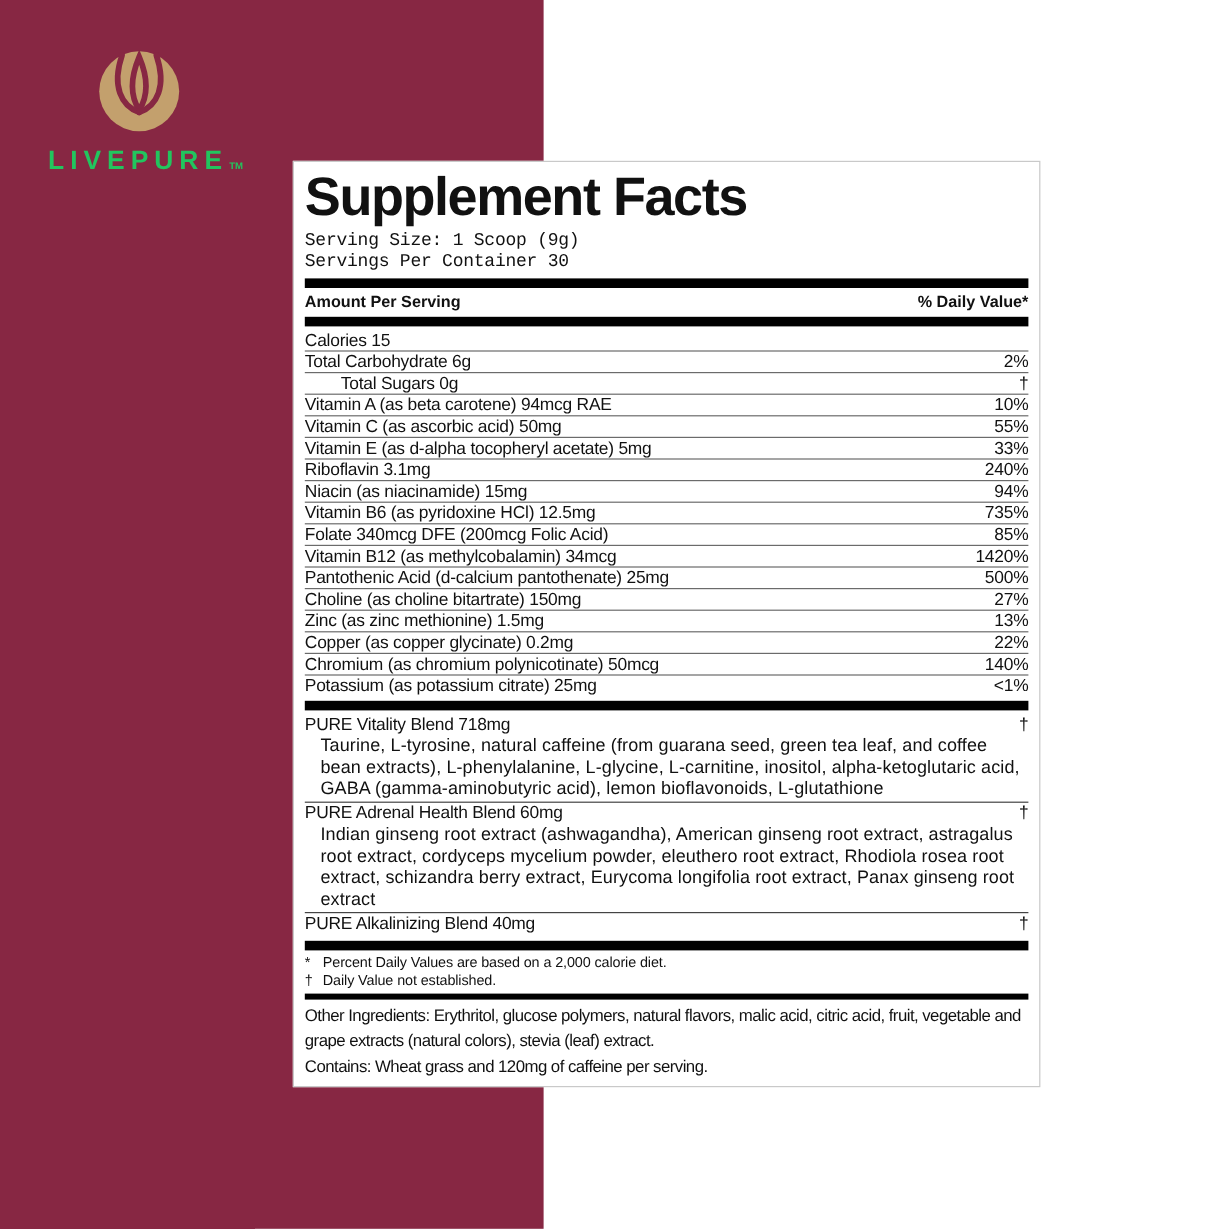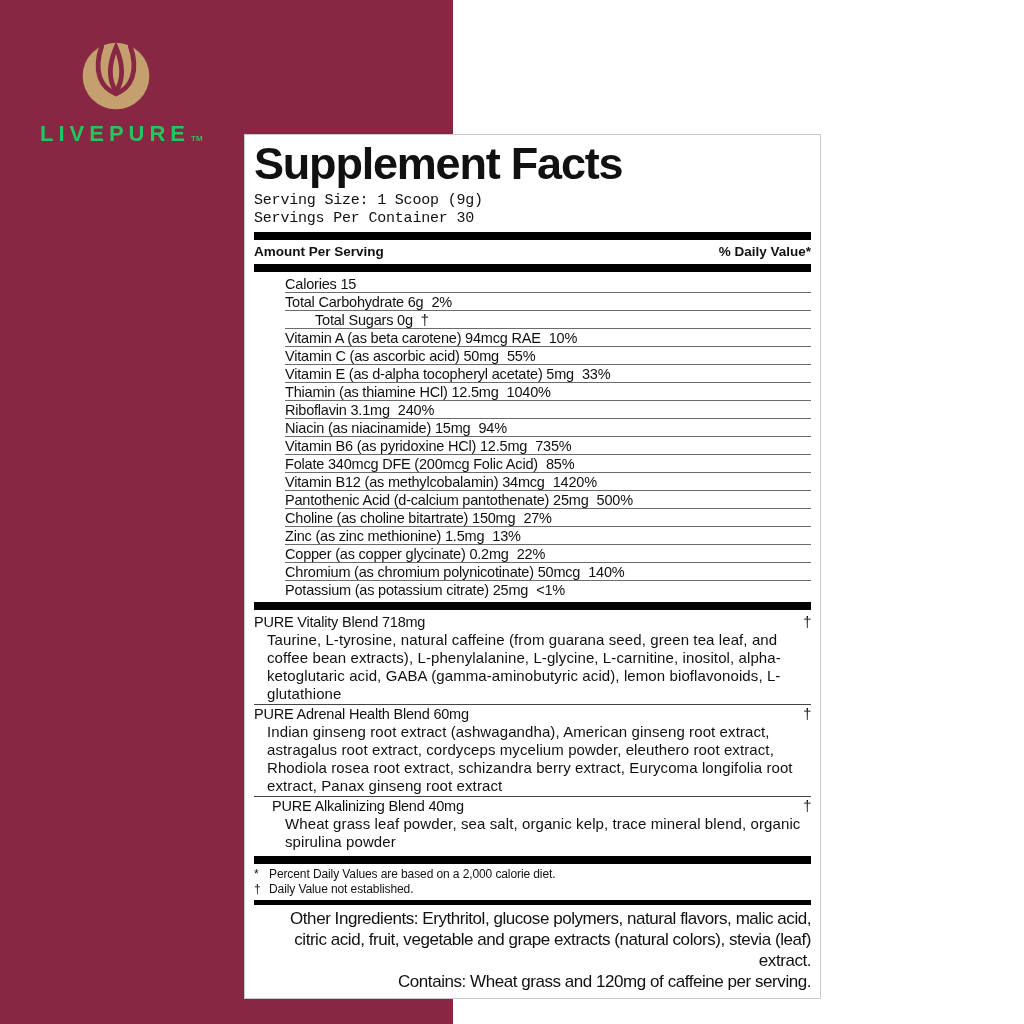--- a/index.html
+++ b/index.html
@@ -8,45 +8,45 @@
     font-family:"Liberation Sans", sans-serif;color:#111;
     -webkit-font-smoothing:antialiased;overflow:hidden;
   }
   .maroon-bg{position:absolute;left:0;top:0;width:453px;height:1024px;background:#872743;}
   .logo-block{position:absolute;left:40px;top:42px;width:152px;text-align:center;}
   .logo-mark{display:block;margin:0 auto;}
   .brand-name{margin-top:11px;font-size:22px;font-weight:600;letter-spacing:5px;color:#22c55e;white-space:nowrap;}
   .brand-name .tm{font-size:8px;letter-spacing:0;vertical-align:baseline;margin-left:1px;}
 
   .facts-panel{
-    position:absolute;left:244px;top:134px;width:577px;box-sizing:border-box;
+    position:absolute;left:244px;top:134px;width:623px;box-sizing:border-box;
     background:#ffffff;border:1px solid #c9c9c9;padding:4px 9px 6px 9px;
   }
   .facts-title{font-size:45px;line-height:50px;font-weight:bold;letter-spacing:-1.2px;margin:0 0 3px 0;}
   .serving-line{font-size:15px;line-height:18px;letter-spacing:-0.2px;font-family:Liberation Mono, monospace;}
   .bar{background:#000;}
   .bar.thick{height:8px;margin:4px 0 3px 0;}
   .bar.med{height:5px;margin:3px 0;}
   .hdr-row{display:flex;justify-content:space-between;font-size:13.5px;font-weight:bold;line-height:17px;gap:15px;}
 
-  .n-row{display:flex;font-size:14.5px;line-height:16px;
-    border-bottom:1px solid #6b6b6b;padding:0.5px 0;letter-spacing:-0.2px;margin-left:31px;}
+  .n-row{display:flex;justify-content:space-between;font-size:14.5px;line-height:16px;
+    border-bottom:1px solid #6b6b6b;padding:0.5px 0;letter-spacing:-0.2px;}
   .n-row:last-child{border-bottom:none;}
   .n-row.indent .n-label{padding-left:30px;}
   .n-value{text-align:right;white-space:nowrap;padding-left:8px;}
 
   .blend{border-bottom:1px solid #444;padding-bottom:1px;}
-  .blend:last-child{border-bottom:none;margin-left:18px;}
+  .blend:last-child{border-bottom:none;}
   .blend-hdr{display:flex;justify-content:space-between;font-size:14.5px;line-height:17px;letter-spacing:-0.2px;padding-top:1px;gap:12px;}
   .blend-ing{margin:0;padding-left:13px;font-size:15px;line-height:18px;letter-spacing:0.1px;}
 
   .foot-row{display:flex;font-size:12px;line-height:15px;letter-spacing:-0.1px;}
   .foot-sym{width:15px;flex:0 0 15px;}
 
-  .other-text{margin:0;font-size:17px;line-height:21px;letter-spacing:-0.45px;text-align:right;}
+  .other-text{margin:0;font-size:14px;line-height:21px;letter-spacing:-0.45px;}
 </style>
 </head>
 <body>
 
 <div class="maroon-bg">
   <div class="logo-block">
     <svg class="logo-mark" width="68" height="68" viewBox="0 0 100 100">
       <circle cx="50" cy="50" r="49" fill="#c3a06d"></circle>
       <g fill="none" stroke="#872743" stroke-width="7" stroke-linecap="round">
         <path d="M50,8 C39,34 39,56 50,73 C61,56 61,34 50,8 Z"></path>
@@ -87,24 +87,20 @@
         <span class="n-label">Vitamin A (as beta carotene) 94mcg RAE</span>
         <span class="n-value">10%</span>
       </div>
       <div class="n-row">
         <span class="n-label">Vitamin C (as ascorbic acid) 50mg</span>
         <span class="n-value">55%</span>
       </div>
       <div class="n-row">
         <span class="n-label">Vitamin E (as d-alpha tocopheryl acetate) 5mg</span>
         <span class="n-value">33%</span>
-      </div>
-      <div class="n-row">
-        <span class="n-label">Thiamin (as thiamine HCl) 12.5mg</span>
-        <span class="n-value">1040%</span>
       </div>
       <div class="n-row">
         <span class="n-label">Riboflavin 3.1mg</span>
         <span class="n-value">240%</span>
       </div>
       <div class="n-row">
         <span class="n-label">Niacin (as niacinamide) 15mg</span>
         <span class="n-value">94%</span>
       </div>
       <div class="n-row">
@@ -160,21 +156,20 @@
           <span class="">PURE Adrenal Health Blend 60mg</span>
           <span class="n-value">†</span>
         </div>
         <p class="blend-ing">Indian ginseng root extract (ashwagandha), American ginseng root extract, astragalus root extract, cordyceps mycelium powder, eleuthero root extract, Rhodiola rosea root extract, schizandra berry extract, Eurycoma longifolia root extract, Panax ginseng root extract</p>
       </div>
       <div class="blend">
         <div class="blend-hdr">
           <span class="">PURE Alkalinizing Blend 40mg</span>
           <span class="n-value">†</span>
         </div>
-        <p class="blend-ing">Wheat grass leaf powder, sea salt, organic kelp, trace mineral blend, organic spirulina powder</p>
       </div>
     </div>
 
   <div class="bar thick"></div>
 
   <div id="footnotes">
       <div class="foot-row">
         <span class="foot-sym">*</span>
         <span class="foot-txt">Percent Daily Values are based on a 2,000 calorie diet.</span>
       </div>

